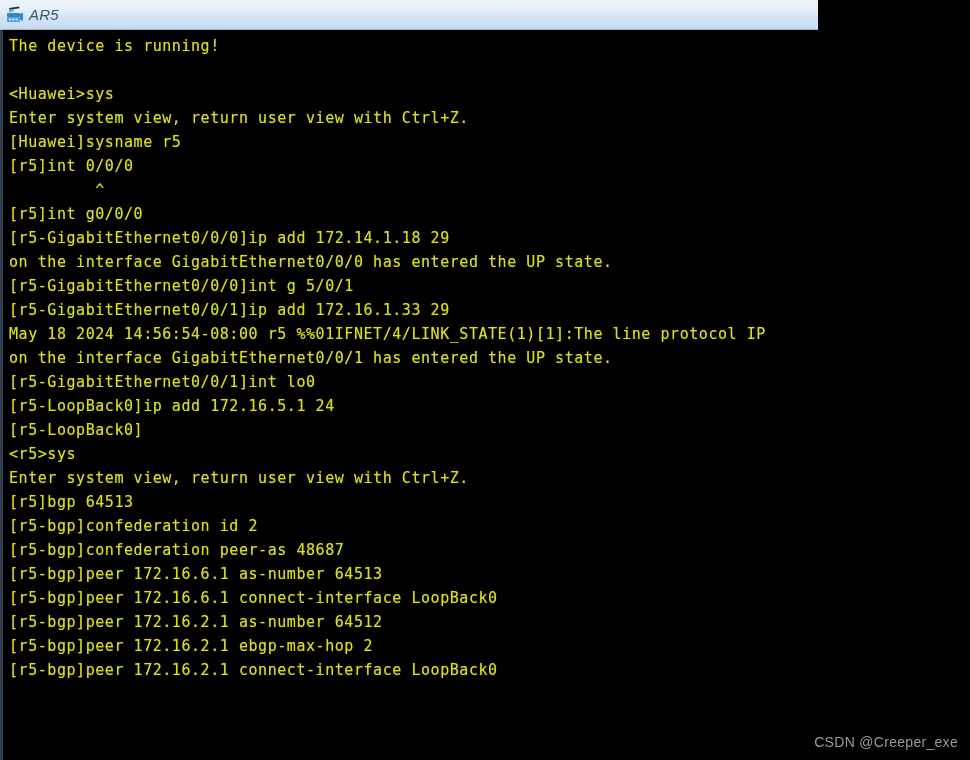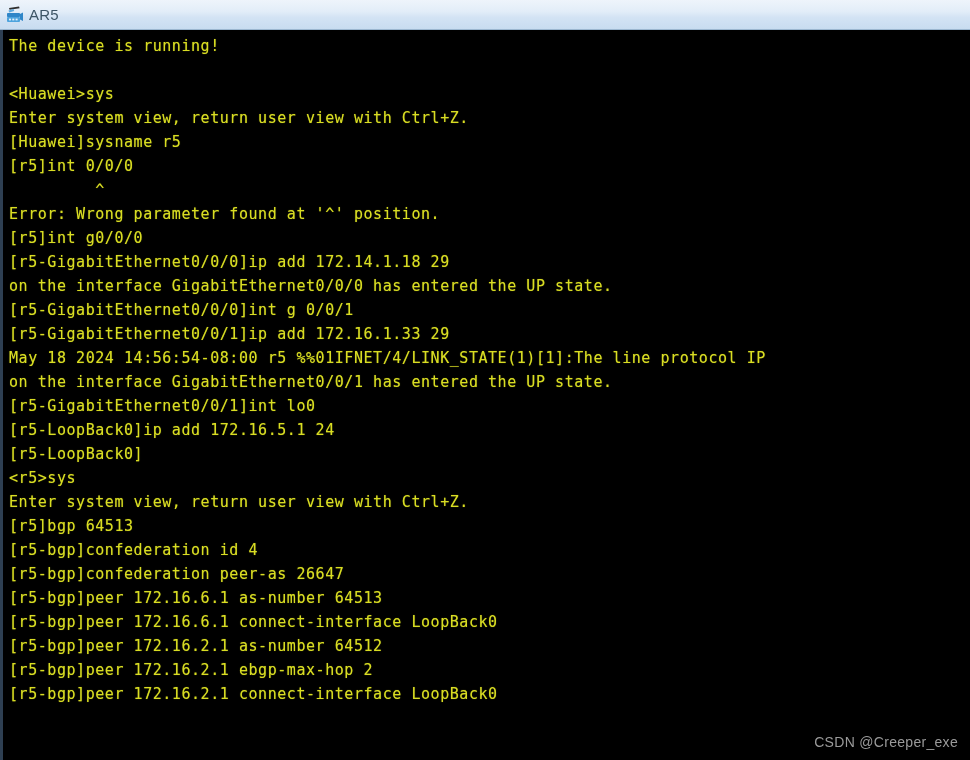--- a/index.html
+++ b/index.html
@@ -19,31 +19,32 @@
     width: 970px;
     height: 760px;
     overflow: hidden;
     background: #000000;
   }
 
   
   #titlebar {
     position: relative;
     height: 30px;
-    width: 970px;
+    width: 818px;
     box-sizing: border-box;
     background: linear-gradient(to bottom,
                 #eef4fb 0%,
                 #e2edf8 40%,
                 #d3e3f4 60%,
                 #c8dcf0 100%);
     border-bottom: 1px solid #9bb6cf;
     display: flex;
     align-items: center;
     padding-left: 4px;
+    font-style: italic;
   }
 
   #title-icon {
     width: 22px;
     height: 22px;
     position: relative;
     flex: 0 0 auto;
     margin-right: 3px;
   }
   #title-icon svg { display: block; }
@@ -130,36 +131,35 @@
 
   <div id="terminal-outer">
     <div id="terminal">
         <div class="tline">The device is running!</div>
         <div class="tline">&nbsp;</div>
         <div class="tline">&lt;Huawei&gt;sys</div>
         <div class="tline">Enter system view, return user view with Ctrl+Z.</div>
         <div class="tline">[Huawei]sysname r5</div>
         <div class="tline">[r5]int 0/0/0</div>
         <div class="tline">         ^</div>
-        <div class="tline">Error: Wrong parameter found at '^' position.</div>
         <div class="tline">[r5]int g0/0/0</div>
         <div class="tline">[r5-GigabitEthernet0/0/0]ip add 172.14.1.18 29</div>
         <div class="tline">on the interface GigabitEthernet0/0/0 has entered the UP state.</div>
-        <div class="tline">[r5-GigabitEthernet0/0/0]int g 0/0/1</div>
+        <div class="tline">[r5-GigabitEthernet0/0/0]int g 5/0/1</div>
         <div class="tline">[r5-GigabitEthernet0/0/1]ip add 172.16.1.33 29</div>
         <div class="tline">May 18 2024 14:56:54-08:00 r5 %%01IFNET/4/LINK_STATE(1)[1]:The line protocol IP</div>
         <div class="tline">on the interface GigabitEthernet0/0/1 has entered the UP state.</div>
         <div class="tline">[r5-GigabitEthernet0/0/1]int lo0</div>
         <div class="tline">[r5-LoopBack0]ip add 172.16.5.1 24</div>
         <div class="tline">[r5-LoopBack0]</div>
         <div class="tline">&lt;r5&gt;sys</div>
         <div class="tline">Enter system view, return user view with Ctrl+Z.</div>
         <div class="tline">[r5]bgp 64513</div>
-        <div class="tline">[r5-bgp]confederation id 4</div>
-        <div class="tline">[r5-bgp]confederation peer-as 26647</div>
+        <div class="tline">[r5-bgp]confederation id 2</div>
+        <div class="tline">[r5-bgp]confederation peer-as 48687</div>
         <div class="tline">[r5-bgp]peer 172.16.6.1 as-number 64513</div>
         <div class="tline">[r5-bgp]peer 172.16.6.1 connect-interface LoopBack0</div>
         <div class="tline">[r5-bgp]peer 172.16.2.1 as-number 64512</div>
         <div class="tline">[r5-bgp]peer 172.16.2.1 ebgp-max-hop 2</div>
         <div class="tline">[r5-bgp]peer 172.16.2.1 connect-interface LoopBack0</div>
       </div>
   </div>
 
   <div id="watermark">CSDN @Creeper_exe</div>
 

